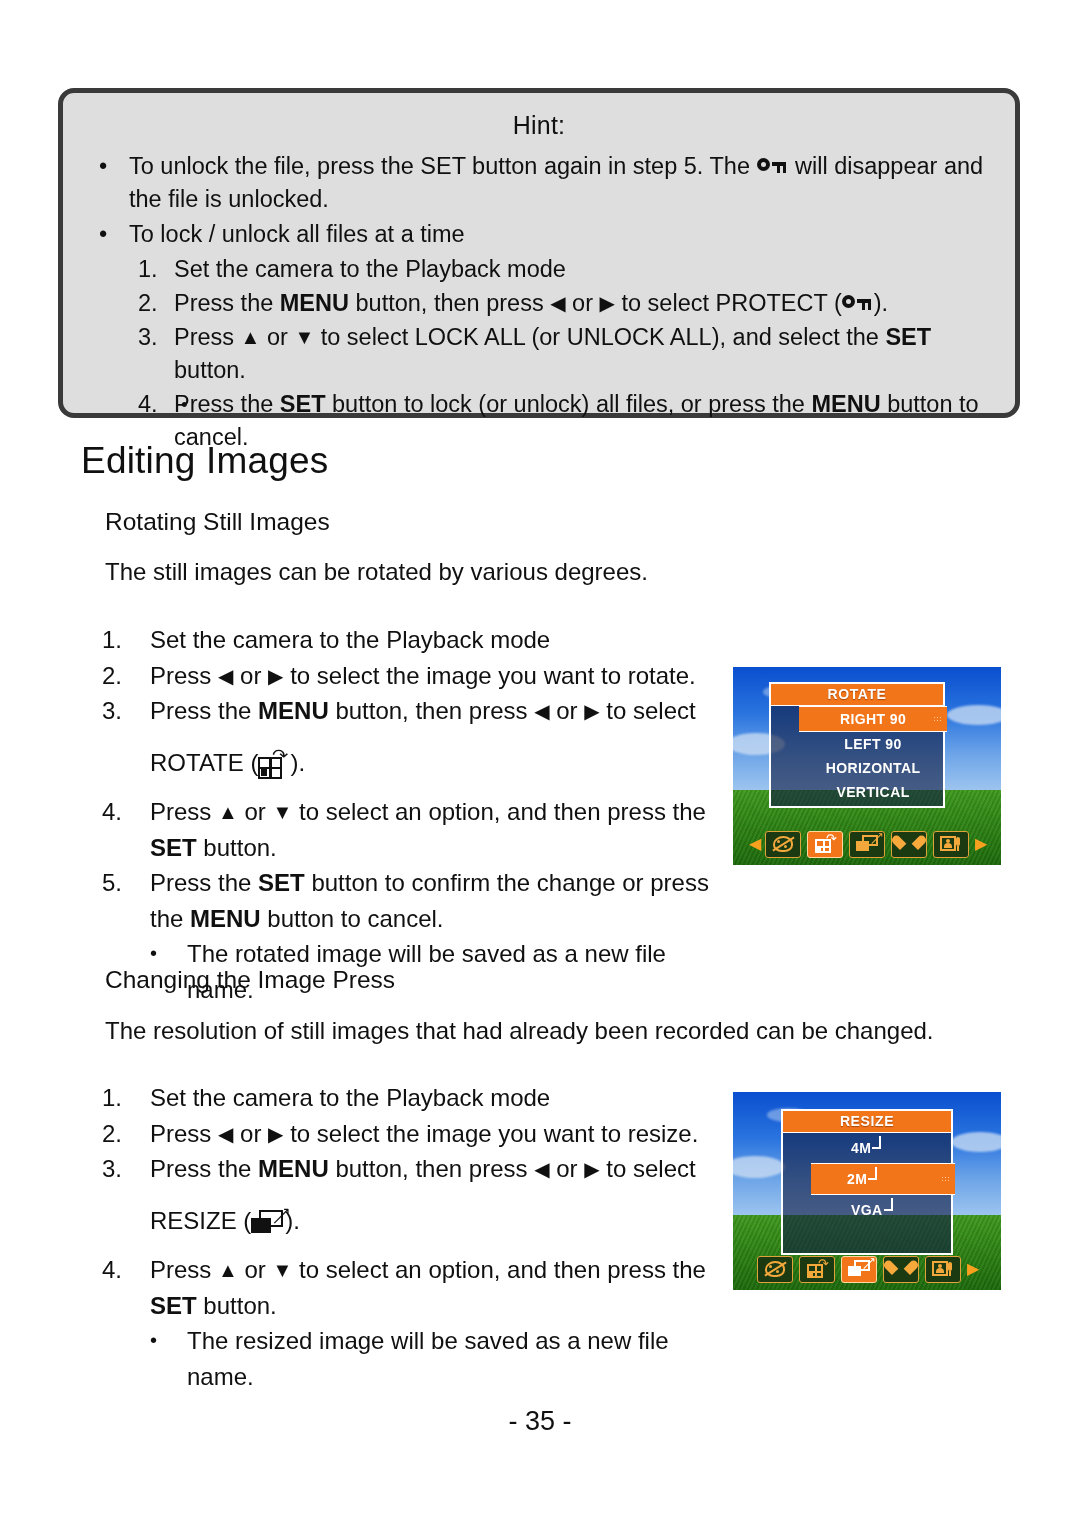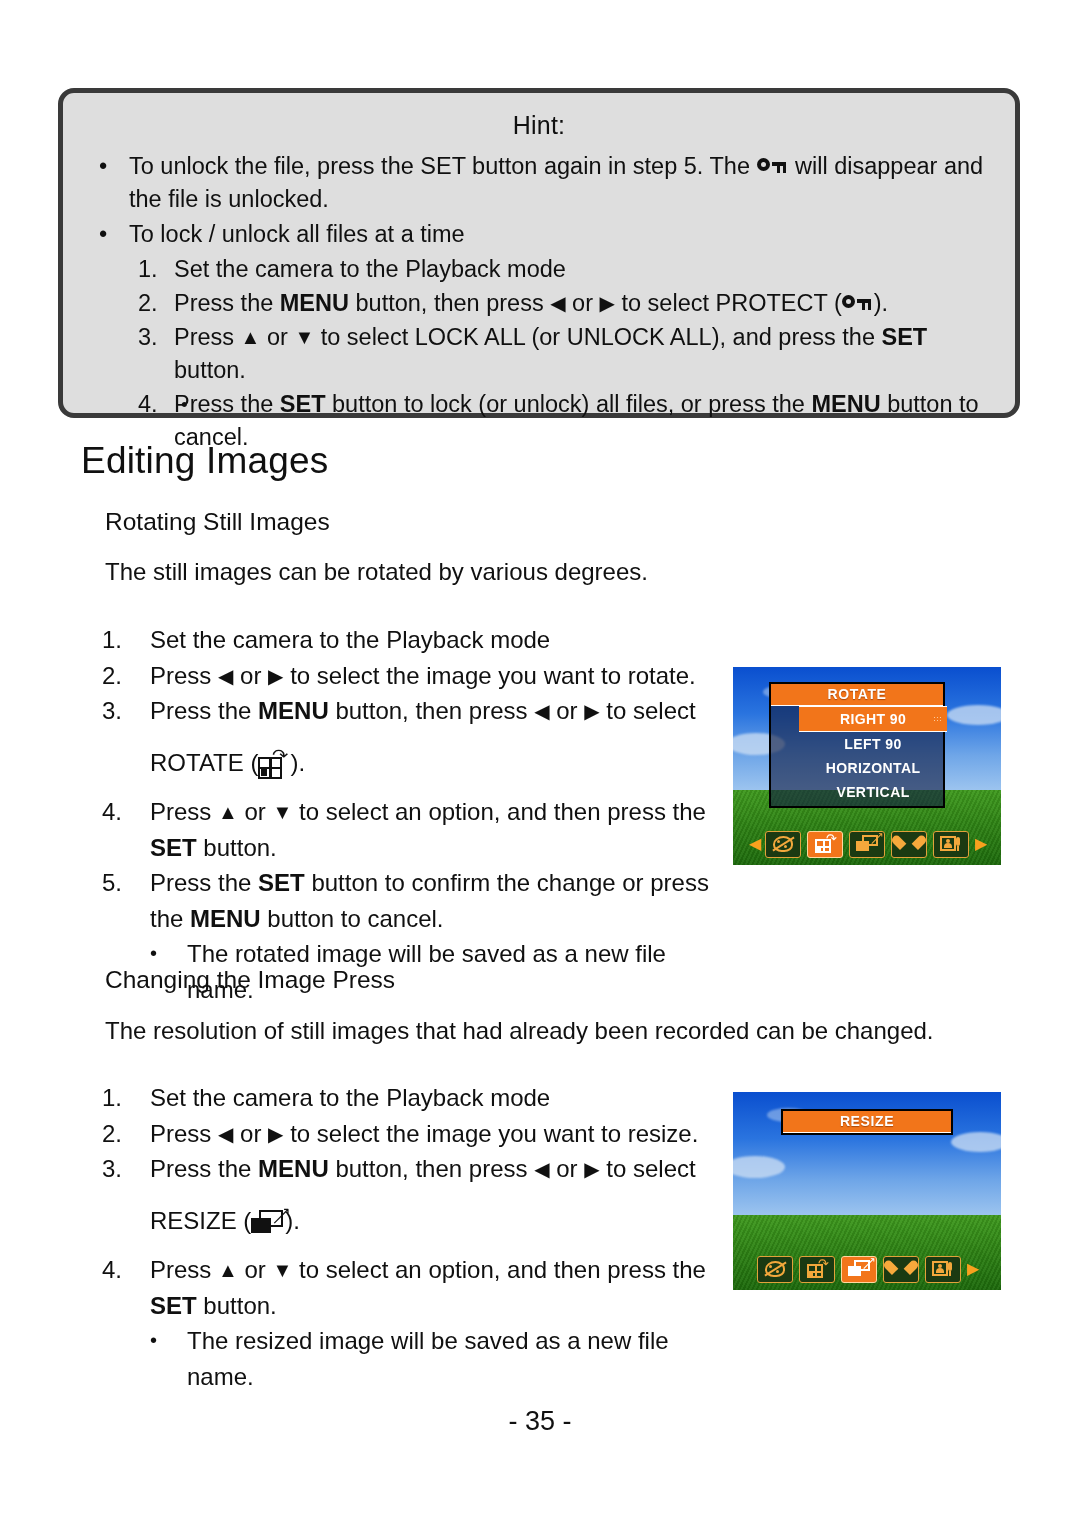--- a/index.html
+++ b/index.html
@@ -288,21 +288,21 @@
     height: 2px;
     background: rgba(10,60,10,.55);
   }
 
   
   .menu-panel {
     position: absolute;
     left: 36px;
     top: 15px;
     width: 176px;
-    border: 2px solid #000000;
+    border: 2px solid #ffffff;
     background: rgba(16,28,66,.62);
     box-sizing: border-box;
   }
   .menu-head {
     background: #f2751a;
     color: #ffffff;
     text-align: center;
     font-size: 14px;
     font-weight: bold;
     letter-spacing: .6px;
@@ -511,21 +511,21 @@
   <div class="ol-item">
     <span class="num">1.</span>
     <span>Set the camera to the Playback mode</span>
   </div>
 
   <div class="ol-item">
     <span class="num">2.</span><span>Press the </span><span class="b">MENU</span><span> button, then press </span><span class="tri">◀</span><span> or </span><span class="tri">▶</span><span> to select </span><span>PROTECT</span><span> (</span><span class="key-icon"><span class="ring"></span><span class="shaft"></span><span class="tooth1"></span><span class="tooth2"></span></span><span>).</span>
   </div>
 
   <div class="ol-item">
-    <span class="num">3.</span><span>Press </span><span class="tri">▲</span><span> or </span><span class="tri">▼</span><span> to select </span><span>LOCK ALL</span><span> (or </span><span>UNLOCK ALL</span><span>), and press the </span><span class="b">SET</span><span> button.</span>
+    <span class="num">3.</span><span>Press </span><span class="tri">▲</span><span> or </span><span class="tri">▼</span><span> to select </span><span>LOCK ALL</span><span> (or </span><span>UNLOCK ALL</span><span>), and select the </span><span class="b">SET</span><span> button.</span>
   </div>
 
   <div class="sub-bullet">
     <span class="dot">•</span>
   </div>
 
   <div class="ol-item">
     <span class="num">4.</span><span>Press the </span><span class="b">SET</span><span> button to lock (or unlock) all files, or press the </span><span class="b">MENU</span><span> button to cancel.</span>
   </div>
 </div>
@@ -662,20 +662,32 @@
 <div class="cam" style="left:733px; top:1092px;">
   <div class="sky"></div>
   <div class="cloud" style="left:-8px; top:64px; width:60px; height:22px;"></div>
   <div class="cloud" style="left:218px; top:40px; width:58px; height:20px;"></div>
   <div class="cloud" style="left:34px; top:16px; width:42px; height:14px; opacity:.45;"></div>
   <div class="horizon"></div>
   <div class="grass"></div>
 
   <div class="menu-panel" style="left:48px; top:17px; width:172px;">
     <div class="menu-head">RESIZE</div>
+    <div class="menu-body">
+      <div class="menu-row left-align" style="line-height:30px;">
+        <span class="size-label"><span>4M</span><span class="corner"></span></span>
+      </div>
+      <div class="menu-row sel left-align" style="line-height:30px;">
+        <span class="size-label"><span>2M</span><span class="corner"></span></span>
+        <span class="grip" style="top:12px;"></span>
+      </div>
+      <div class="menu-row left-align" style="line-height:30px; padding-bottom:26px;">
+        <span class="size-label"><span>VGA</span><span class="corner"></span></span>
+      </div>
+    </div>
   </div>
 
   <div class="cam-bar">
     <div class="cam-icon">
       <span class="ic-effect">
           <span class="pal"></span>
           <span class="d1"></span>
           <span class="d2"></span>
           <span class="slash"></span>
         </span>

